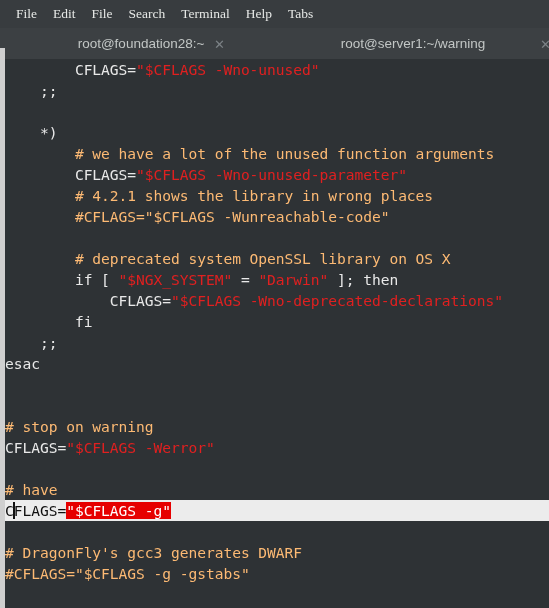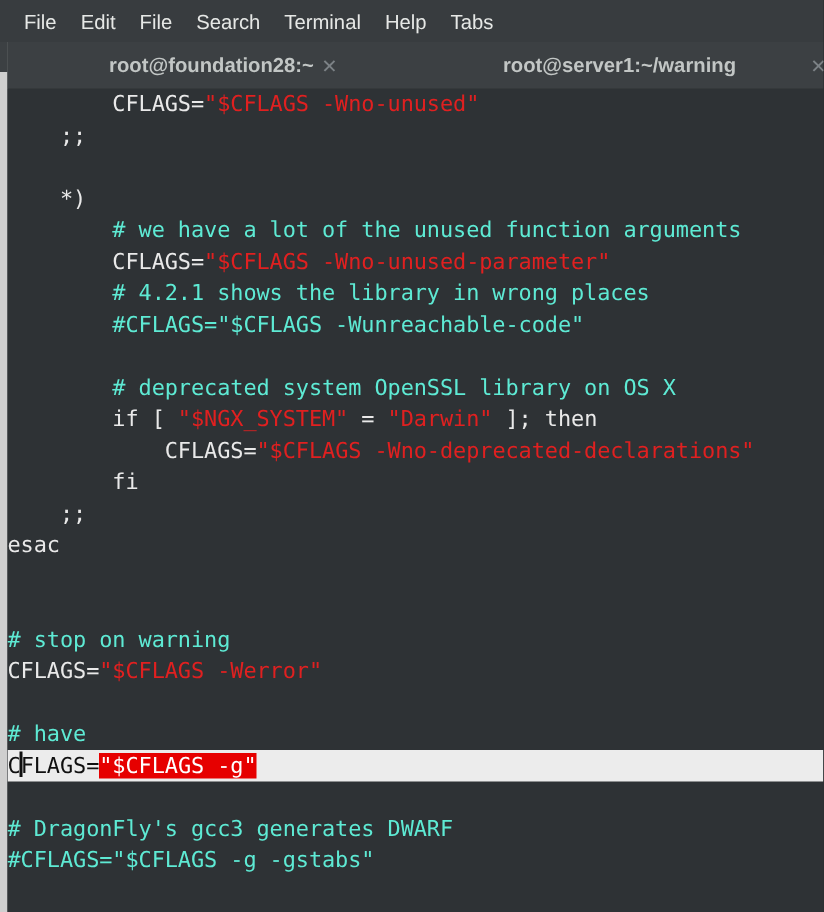--- a/index.html
+++ b/index.html
@@ -50,21 +50,21 @@
     height: 28px;
     background: #383c3f;
     display: flex;
     align-items: center;
     padding-left: 8px;
     box-sizing: border-box;
     z-index: 5;
   }
   .menu-item {
     color: #e6e8e6;
-    font-family: Liberation Sans, sans-serif;
+    font-family: Liberation Serif, serif;
     font-size: 13.5px;
     padding: 2px 8px;
     white-space: nowrap;
     cursor: default;
   }
 
   
   .tabbar {
     position: absolute;
     left: 5px; top: 28px;
@@ -83,21 +83,20 @@
     position: relative;
     min-width: 0;
   }
   .tab-label {
     color: #c2c6c5;
     font-family: "Liberation Sans", sans-serif;
     font-size: 13.5px;
     white-space: nowrap;
     overflow: hidden;
     text-overflow: ellipsis;
-    font-weight: bold;
   }
   .tab-close {
     position: absolute;
     right: 14px;
     top: 50%;
     transform: translateY(-50%);
     color: #7c8286;
     font-family: "Liberation Sans", sans-serif;
     font-size: 13px;
     line-height: 1;
@@ -128,21 +127,21 @@
     line-height: 21px;
     white-space: pre;
     font-family: "DejaVu Sans Mono", monospace;
     font-size: 14.6px;
     color: #e8e8e8;
     letter-spacing: -0.05px;
   }
   
   .t-plain   { color: #e9e9e9; }
   .t-str     { color: #e02020; }
-  .t-comment { color: #5eead4; }
+  .t-comment { color: #fdba74; }
 
   
   .line.cursorline {
     background: #ececec;
     color: #101010;
   }
   .line.cursorline .t-plain { color: #101010; }
 
   
   .t-search {

